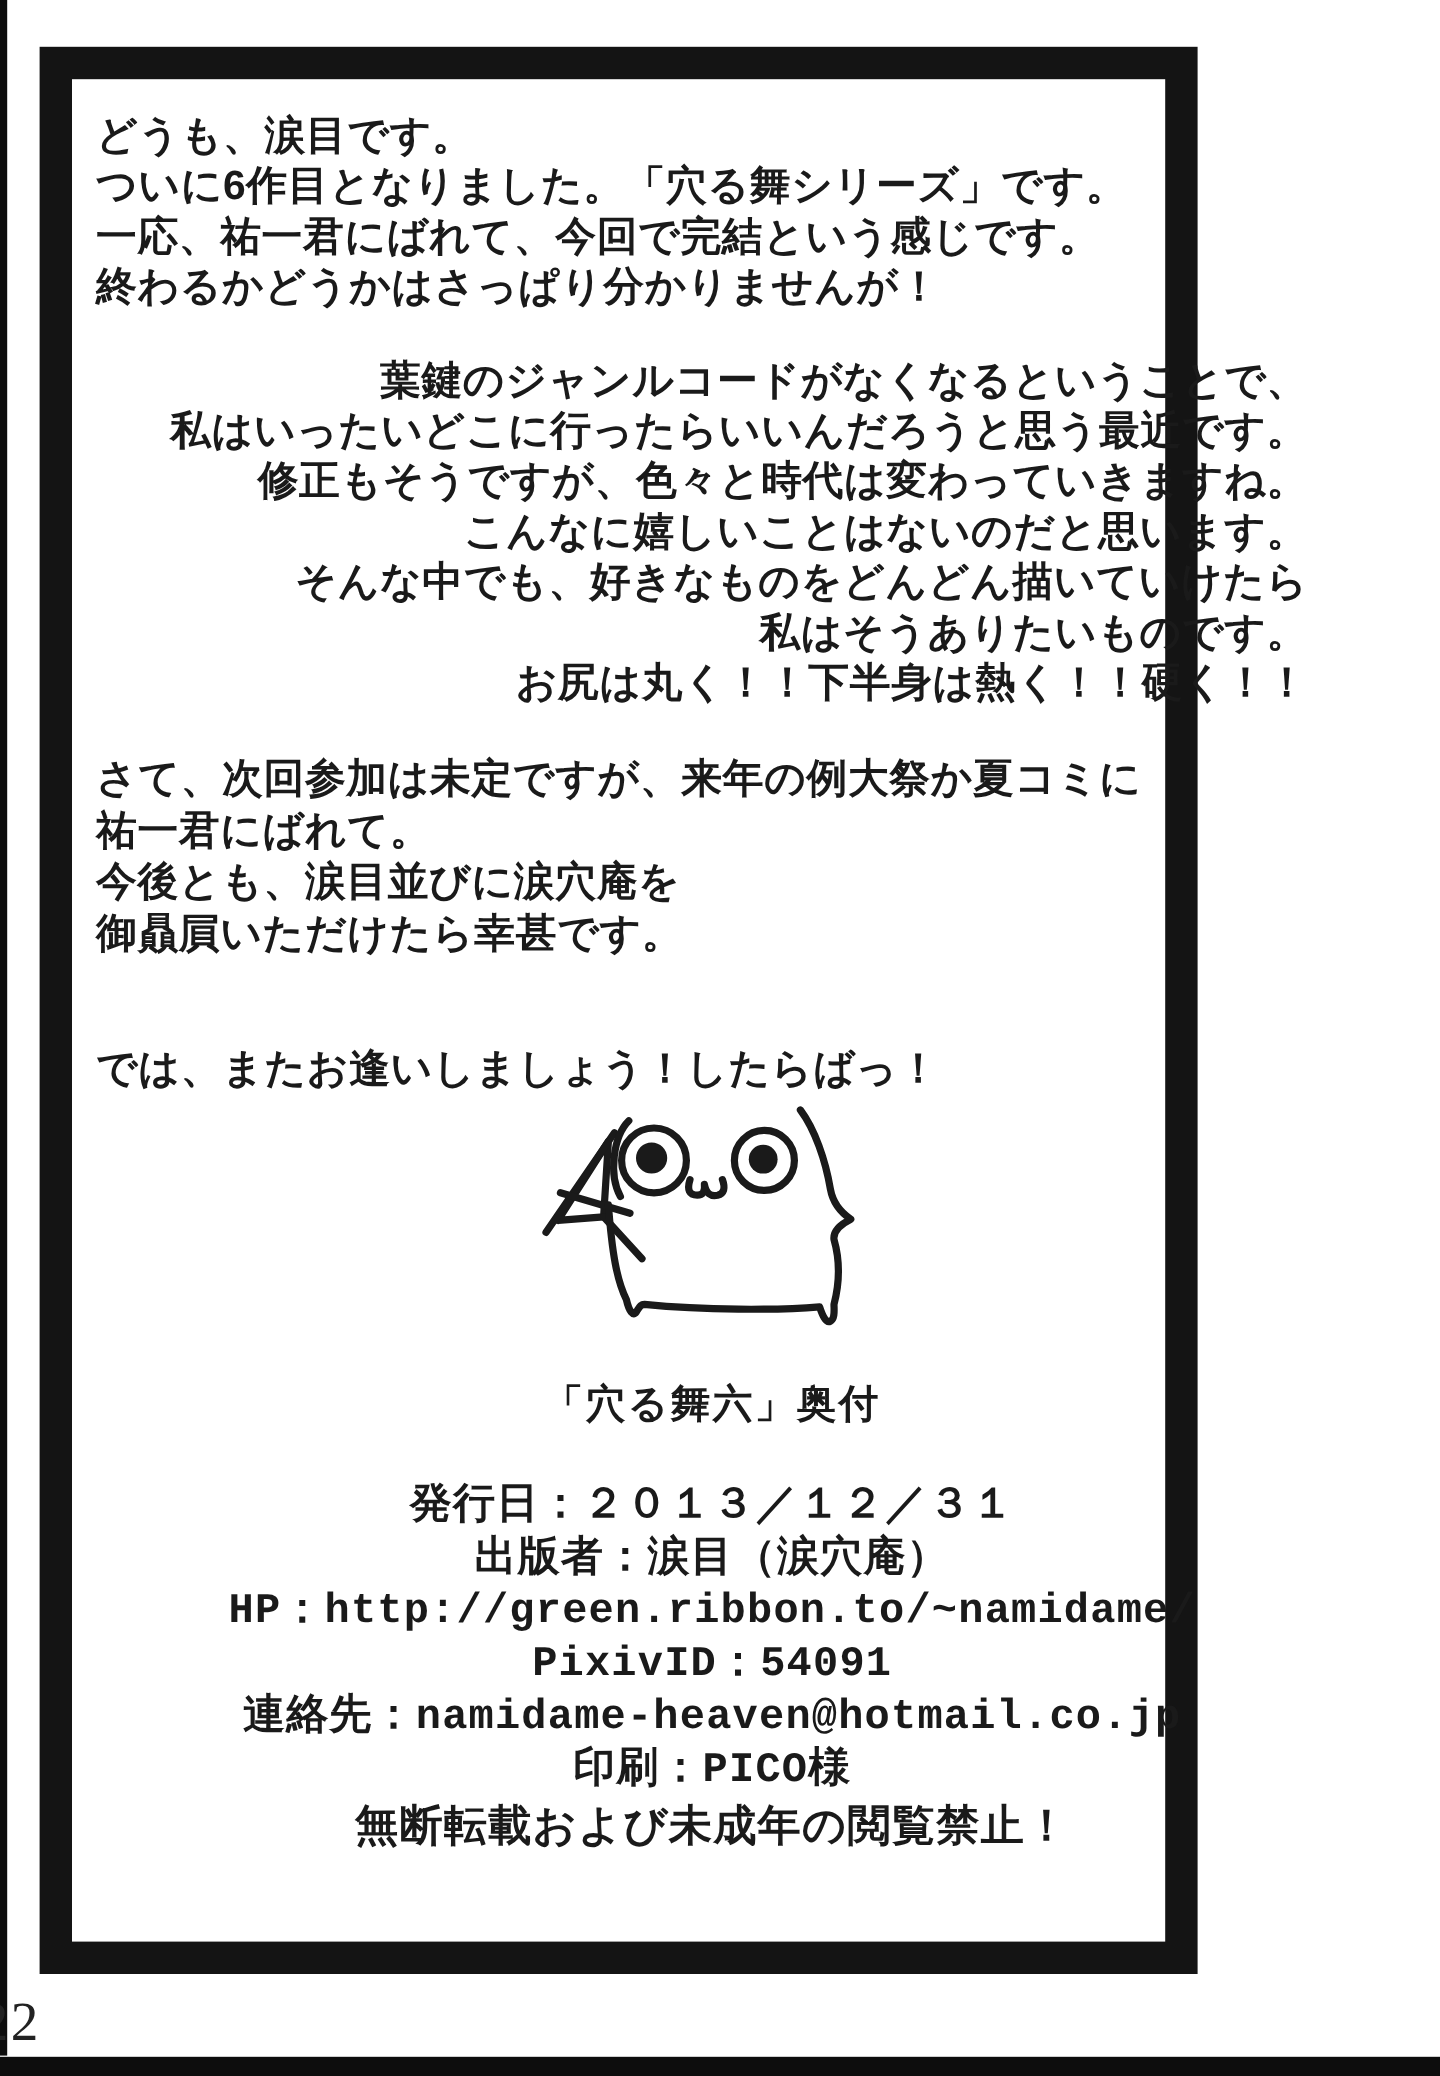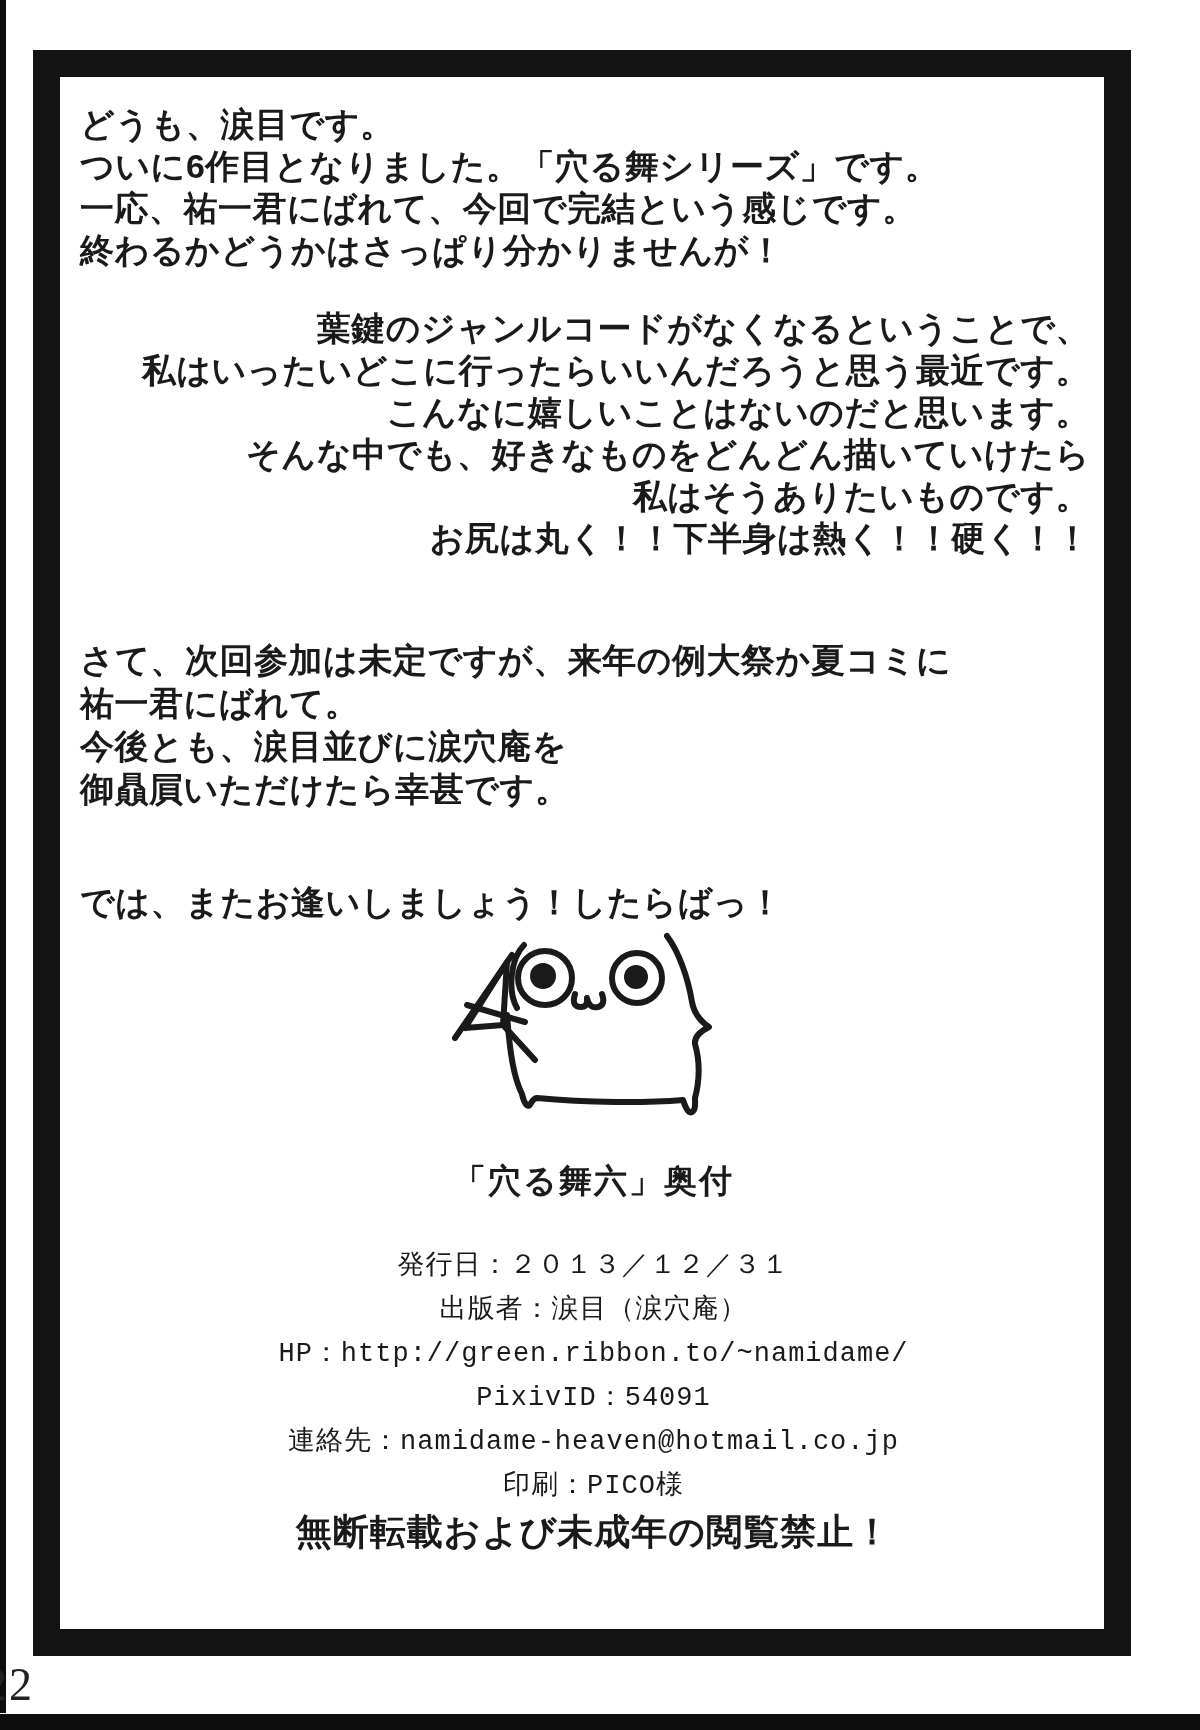--- a/index.html
+++ b/index.html
@@ -4,42 +4,42 @@
 <style>
   html,body{margin:0;padding:0;background:#e8e8e8;}
   .page{
     position:relative;width:1200px;height:1730px;background:#ffffff;
     overflow:hidden;color:#1a1a1a;
     font-family:"Liberation Sans","DejaVu Sans",sans-serif;
   }
   .scan-edge-left{position:absolute;left:0;top:0;width:6px;height:1713px;background:#0d0d0d;}
   .scan-edge-bottom{position:absolute;left:0;top:1714px;width:1200px;height:16px;background:#0d0d0d;}
   .frame{
-    position:absolute;left:33px;top:50px;width:1098px;height:1606px;
+    position:absolute;left:33px;top:39px;width:965px;height:1606px;
     border:27px solid #141414;box-sizing:border-box;background:#ffffff;
   }
   .para{
     position:absolute;left:20px;width:1010px;
     font-size:34px;line-height:42px;font-weight:600;letter-spacing:0.5px;
     white-space:nowrap;
   }
   .para-1{top:26px;}
   .para-2{top:230px;text-align:right;}
   .para-3{top:562px;line-height:43px;}
   .para-4{top:768px;margin-top:36px;}
   .doodle{position:absolute;left:347px;top:833px;}
   .colophon{
     position:absolute;left:0;top:1082px;width:1067px;text-align:center;
   }
   .colophon-title{
     font-size:33px;font-weight:600;letter-spacing:2px;margin-bottom:40px;
     font-family:Liberation Serif, serif;
   }
   .colophon-line{
-    font-size:27px;line-height:44px;font-weight:400;letter-spacing:1px;
+    font-size:35px;line-height:44px;font-weight:700;letter-spacing:1px;
     font-family:"Liberation Mono","DejaVu Sans Mono",monospace;
   }
   .warning{
     font-size:36px;font-weight:700;letter-spacing:1px;
     font-family:"Liberation Sans","DejaVu Sans",sans-serif;
   }
   .page-number{
     position:absolute;left:-16px;top:1658px;font-size:46px;color:#222;
     font-family:"Liberation Serif","DejaVu Serif",serif;letter-spacing:2px;
   }
@@ -57,20 +57,21 @@
     <div class="para para-1">
       <div>どうも、涙目です。</div>
       <div>ついに6作目となりました。「穴る舞シリーズ」です。</div>
       <div>一応、祐一君にばれて、今回で完結という感じです。</div>
       <div>終わるかどうかはさっぱり分かりませんが！</div>
     </div>
 
     <div class="para para-2">
       <div>葉鍵のジャンルコードがなくなるということで、</div>
       <div>私はいったいどこに行ったらいいんだろうと思う最近です。</div>
+      <div>修正もそうですが、色々と時代は変わっていきますね。</div>
       <div>こんなに嬉しいことはないのだと思います。</div>
       <div>そんな中でも、好きなものをどんどん描いていけたら</div>
       <div>私はそうありたいものです。</div>
       <div>お尻は丸く！！下半身は熱く！！硬く！！</div>
     </div>
 
     <div class="para para-3">
       <div>さて、次回参加は未定ですが、来年の例大祭か夏コミに</div>
       <div>祐一君にばれて。</div>
       <div>今後とも、涙目並びに涙穴庵を</div>

